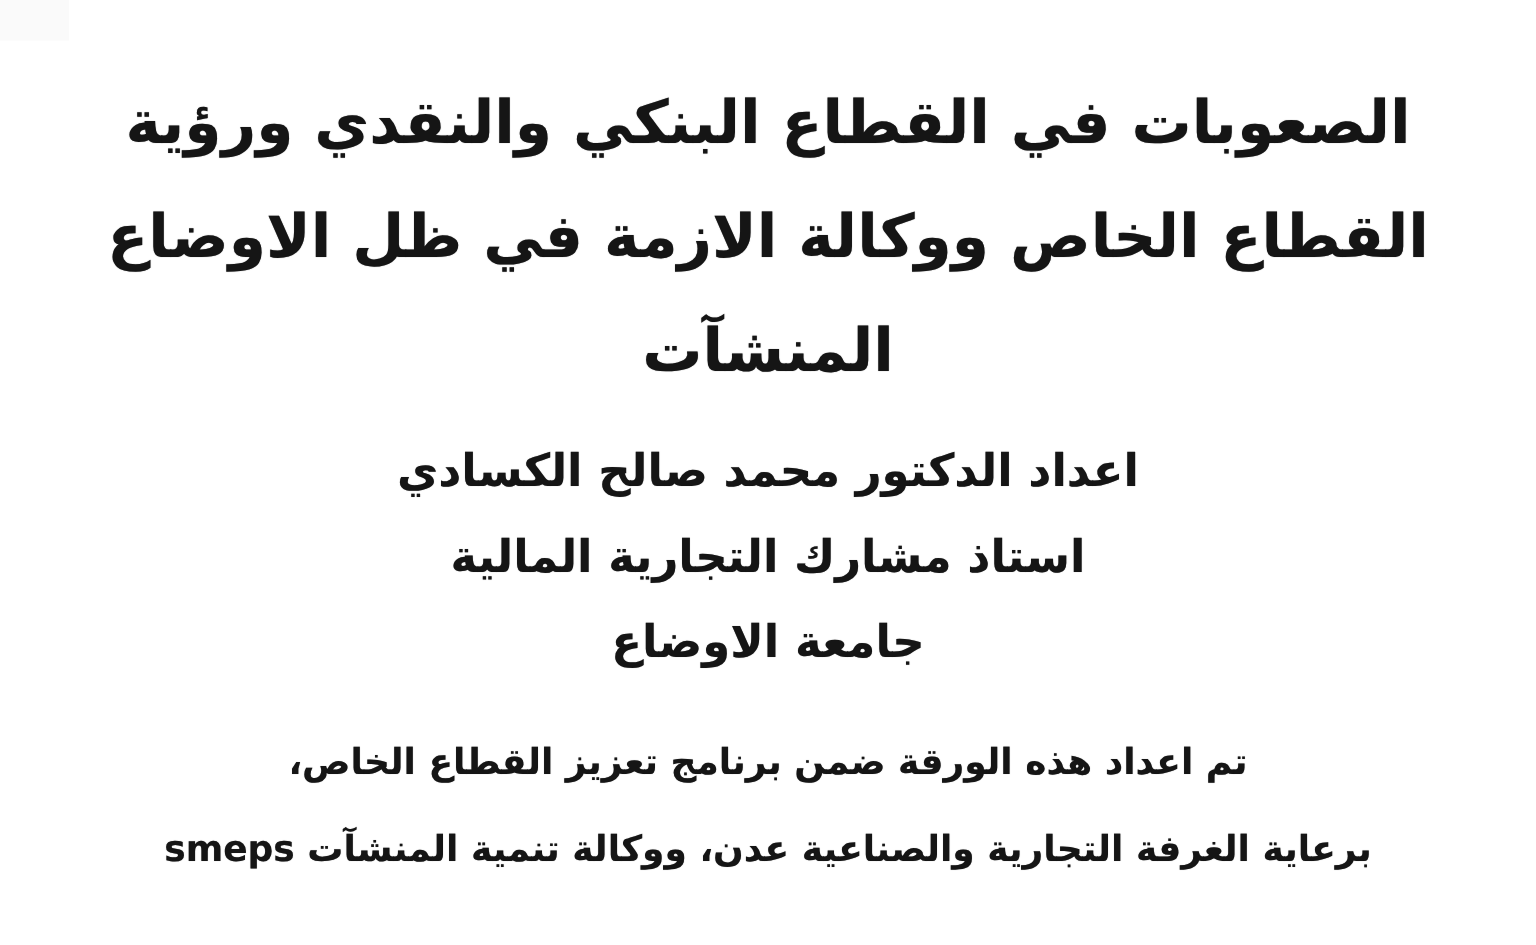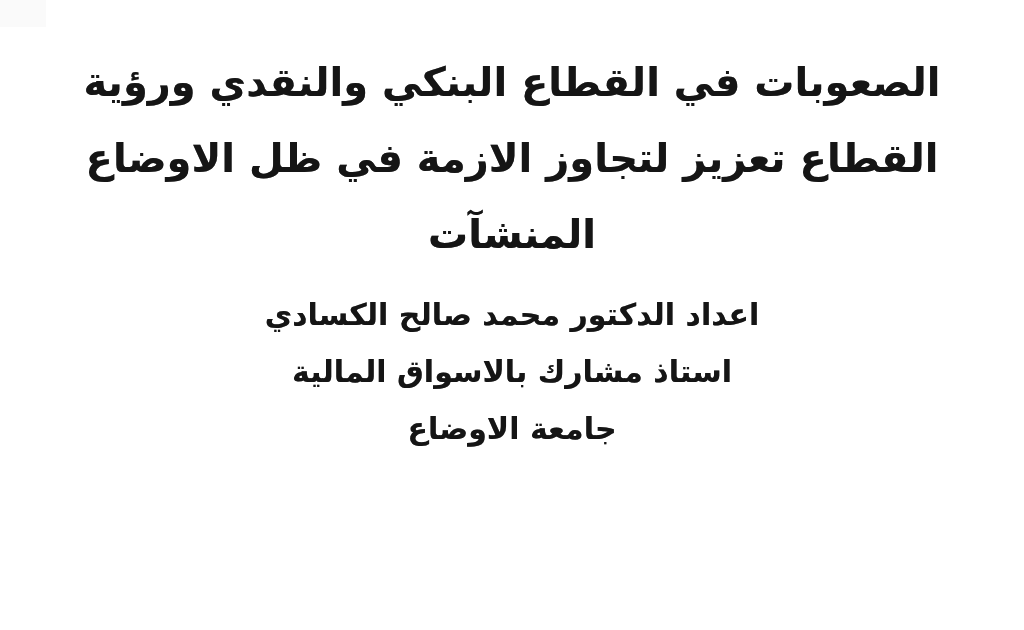--- a/index.html
+++ b/index.html
@@ -68,26 +68,28 @@
 </style>
 </head>
 <body>
 
 <div class="page" dir="rtl" lang="ar">
 
   <div class="scan-artifact"></div>
 
   <div class="title-block">
     <div class="title-line">الصعوبات في القطاع البنكي والنقدي ورؤية</div>
-    <div class="title-line">القطاع تعزيز لتجاوز الازمة في ظل الاوضاع</div>
+    <div class="title-line">القطاع الخاص ووكالة الازمة في ظل الاوضاع</div>
     <div class="title-line">المنشآت</div>
   </div>
 
   <div class="author-block">
     <div class="author-line">اعداد الدكتور محمد صالح الكسادي</div>
-    <div class="author-line">استاذ مشارك بالاسواق المالية</div>
+    <div class="author-line">استاذ مشارك التجارية المالية</div>
     <div class="author-line">جامعة الاوضاع</div>
   </div>
 
   <div class="note-block">
+    <div class="note-line">تم اعداد هذه الورقة ضمن برنامج تعزيز القطاع الخاص،</div>
+    <div class="note-line">برعاية الغرفة التجارية والصناعية عدن، ووكالة تنمية المنشآت smeps</div>
   </div>
 
 </div>
 
 </body></html>

